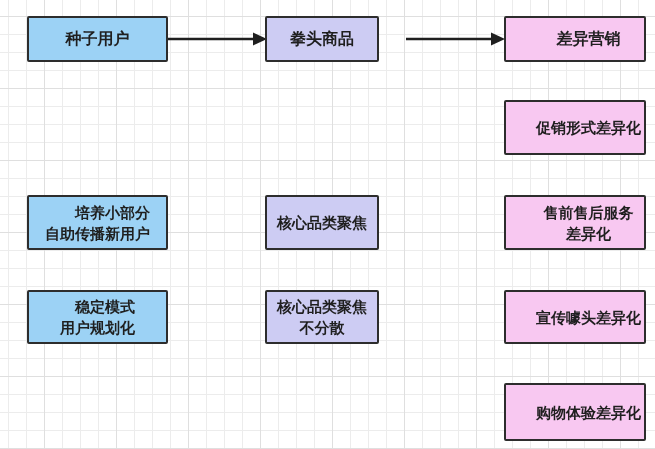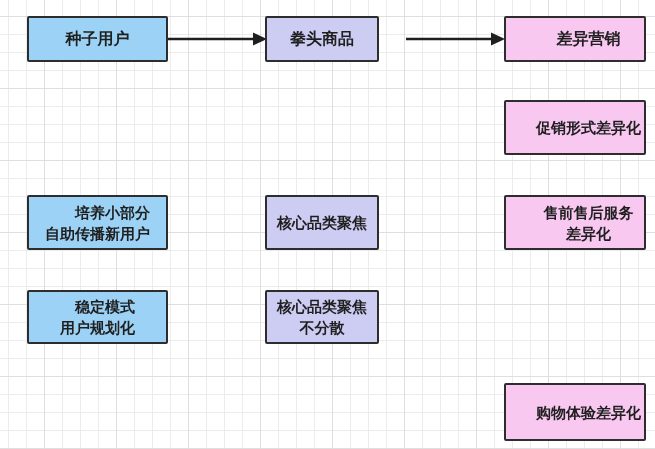--- a/index.html
+++ b/index.html
@@ -73,15 +73,16 @@
 
   <div class="node header purple c2 r1">拳头商品</div>
   <div class="node purple c2 r3">核心品类聚焦</div>
   <div class="node purple c2 r4">核心品类聚焦
 不分散</div>
 
   <div class="node header pink c3 r1">差异营销</div>
   <div class="node pink c3 r2">促销形式差异化</div>
   <div class="node pink c3 r3">售前售后服务
 差异化</div>
+  <div class="node pink c3 r4">宣传噱头差异化</div>
   <div class="node pink c3 r5">购物体验差异化</div>
 
 </div>
 
 </body></html>

